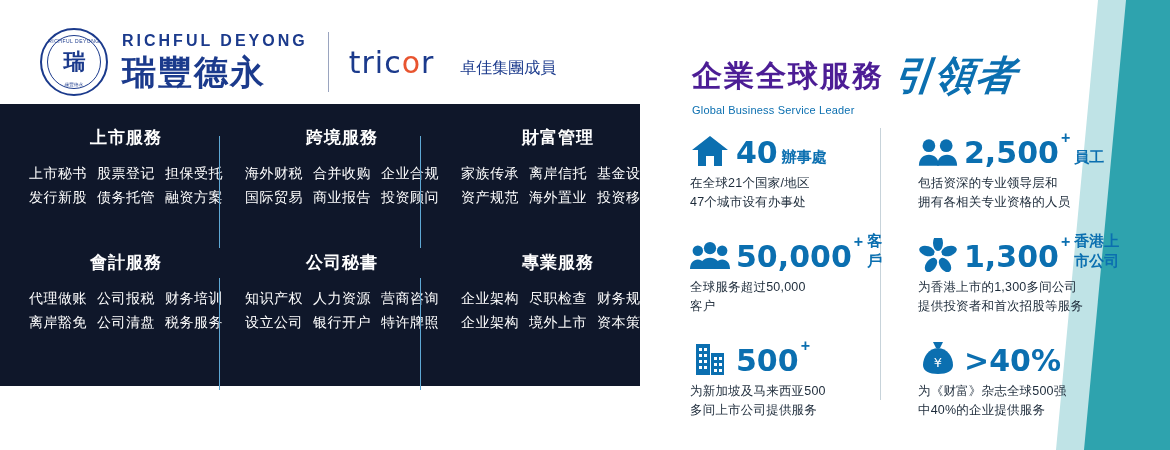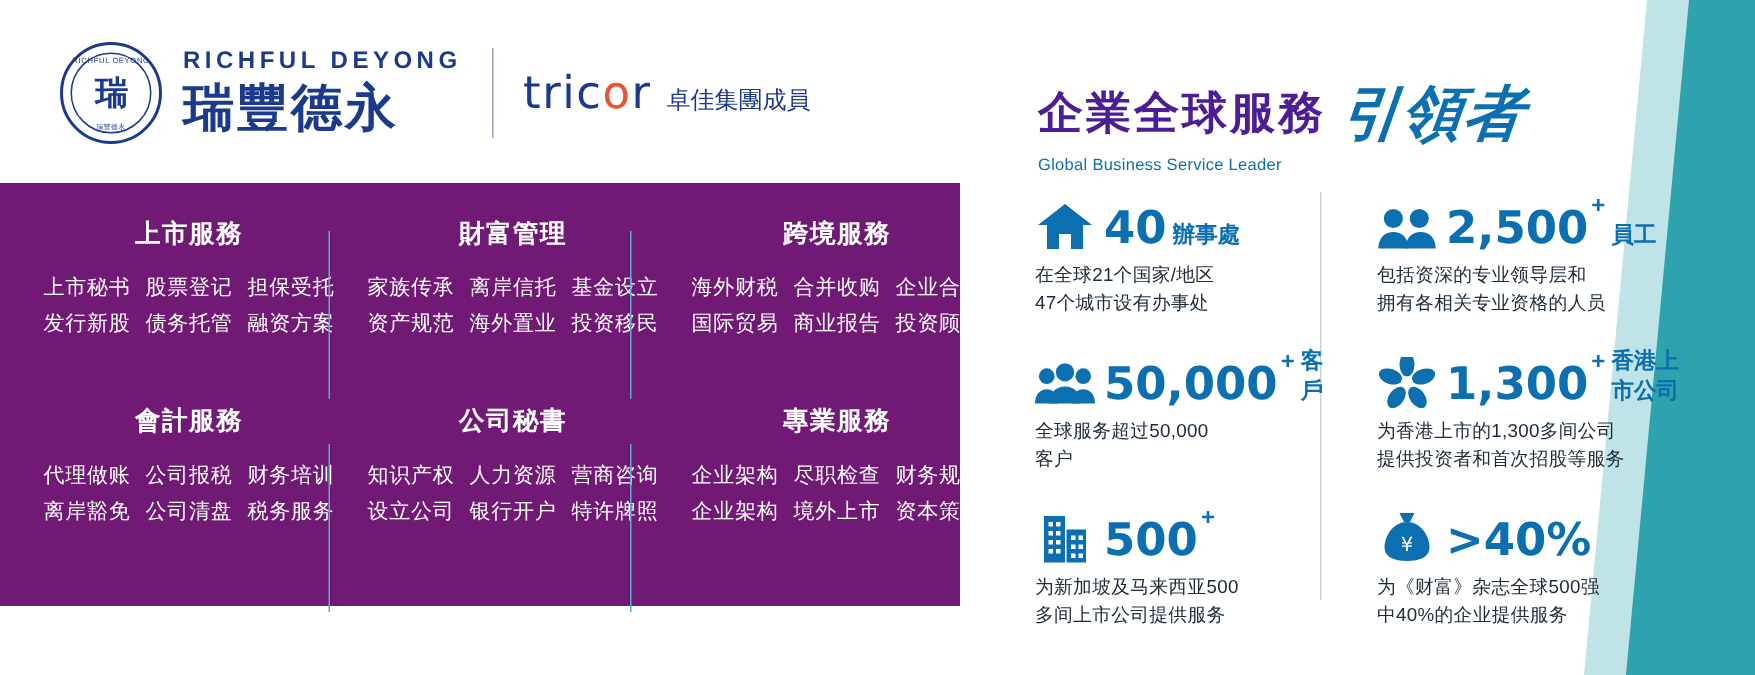--- a/index.html
+++ b/index.html
@@ -118,20 +118,21 @@
   }
   .logo-sep {
     width: 1px;
     height: 60px;
     background: #9aa4bf;
     margin: 0 20px;
   }
   .tricor {
     display: flex;
     align-items: baseline;
+    gap: 16px;
   }
   .tricor-name {
     font-size: 30px;
     color: #1b3a8c;
     letter-spacing: 1px;
     font-family: "DejaVu Sans", sans-serif;
   }
   .tricor-name .dot {
     color: #e8542f;
   }
@@ -172,24 +173,24 @@
     font-size: 11px;
     color: #0b6fb0;
     letter-spacing: .2px;
     margin-top: 1px;
   }
 
   
   .blue-panel {
     position: absolute;
     left: 0;
-    top: 122px;
+    top: 104px;
     width: 640px;
     height: 282px;
-    background: #701a75;
+    background: #0f172a;
     color: #ffffff;
     box-sizing: border-box;
     padding: 22px 18px 10px 18px;
   }
   .svc-grid {
     display: grid;
     grid-template-columns: 1fr 1fr 1fr;
     grid-template-rows: 1fr 1fr;
     height: 100%;
     position: relative;
@@ -339,28 +340,28 @@
     <div class="vsep c1"></div>
     <div class="vsep c2"></div>
     <div class="vsep c1 r2"></div>
     <div class="vsep c2 r2"></div>
   <div class="svc-cell">
         <div class="svc-title">上市服務</div>
         <div class="svc-row"><span>上市秘书</span><span>股票登记</span><span>担保受托</span></div>
         <div class="svc-row"><span>发行新股</span><span>债务托管</span><span>融资方案</span></div>
       </div>
       <div class="svc-cell">
+        <div class="svc-title">跨境服務</div>
+        <div class="svc-row"><span>海外财税</span><span>合并收购</span><span>企业合规</span></div>
+        <div class="svc-row"><span>国际贸易</span><span>商业报告</span><span>投资顾问</span></div>
+      </div>
+      <div class="svc-cell">
         <div class="svc-title">財富管理</div>
         <div class="svc-row"><span>家族传承</span><span>离岸信托</span><span>基金设立</span></div>
         <div class="svc-row"><span>资产规范</span><span>海外置业</span><span>投资移民</span></div>
-      </div>
-      <div class="svc-cell">
-        <div class="svc-title">跨境服務</div>
-        <div class="svc-row"><span>海外财税</span><span>合并收购</span><span>企业合规</span></div>
-        <div class="svc-row"><span>国际贸易</span><span>商业报告</span><span>投资顾问</span></div>
       </div>
       <div class="svc-cell">
         <div class="svc-title">會計服務</div>
         <div class="svc-row"><span>代理做账</span><span>公司报税</span><span>财务培训</span></div>
         <div class="svc-row"><span>离岸豁免</span><span>公司清盘</span><span>税务服务</span></div>
       </div>
       <div class="svc-cell">
         <div class="svc-title">公司秘書</div>
         <div class="svc-row"><span>知识产权</span><span>人力资源</span><span>营商咨询</span></div>
         <div class="svc-row"><span>设立公司</span><span>银行开户</span><span>特许牌照</span></div>

